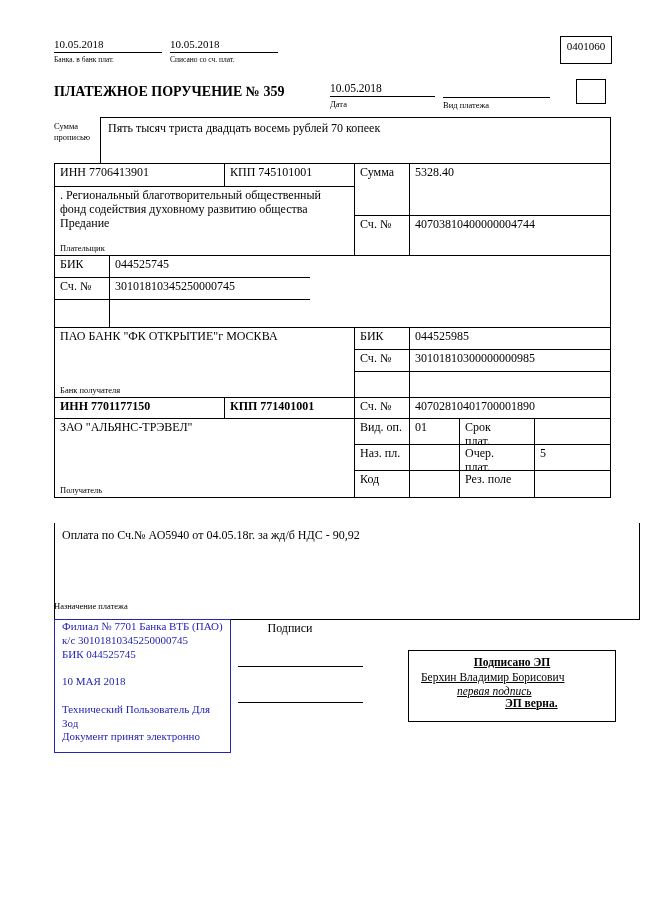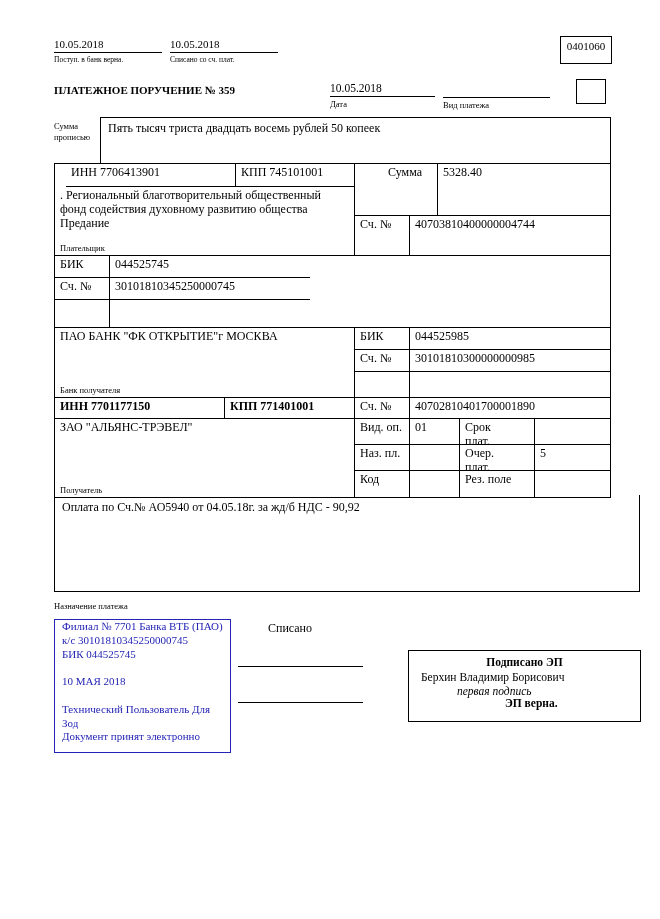--- a/index.html
+++ b/index.html
@@ -27,59 +27,59 @@
   .bs-line { min-height:13.8px; line-height:13.8px; white-space:nowrap; overflow:hidden; }
   .esign-box { border:1px solid #000; font-size:11.5px; }
 </style>
 </head>
 <body>
 
 <div class="page">
 
   <div class="abs" style="left:54px; top:38px; width:108px;">
     <div class="u" style="font-size:11px; padding-bottom:2px;">10.05.2018</div>
-    <div class="tiny" style="padding-top:2px;">Поступ. в банк верна.</div>
+    <div class="tiny" style="padding-top:2px;">Банка. в банк плат.</div>
   </div>
   <div class="abs" style="left:170px; top:38px; width:108px;">
     <div class="u" style="font-size:11px; padding-bottom:2px;">10.05.2018</div>
     <div class="tiny" style="padding-top:2px;">Списано со сч. плат.</div>
   </div>
 
   <div class="abs boxed center" style="left:560px; top:36px; width:52px; height:28px; font-size:11px; line-height:18px;">0401060</div>
 
-  <div class="abs b" style="left:54px; top:84px; font-size:11px;">ПЛАТЕЖНОЕ ПОРУЧЕНИЕ № 359</div>
+  <div class="abs b" style="left:54px; top:84px; font-size:14px;">ПЛАТЕЖНОЕ ПОРУЧЕНИЕ № 359</div>
   <div class="abs" style="left:330px; top:82px; width:105px;">
     <div class="u" style="font-size:11.5px; padding-bottom:2px;">10.05.2018</div>
     <div class="small" style="padding-top:2px;">Дата</div>
   </div>
   <div class="abs" style="left:443px; top:82px; width:107px;">
     <div class="u" style="height:16px;"></div>
     <div class="small" style="padding-top:2px;">Вид платежа</div>
   </div>
   <div class="abs boxed" style="left:576px; top:79px; width:30px; height:25px;"></div>
 
   <div class="abs small" style="left:54px; top:121px; width:44px; line-height:1.35;">Сумма прописью</div>
-  <div class="abs" style="left:100px; top:117px; width:511px; height:46px; border:1px solid #000; border-bottom:none; padding:3px 7px; line-height:1.2;">Пять тысяч триста двадцать восемь рублей 50 копеек</div>
+  <div class="abs" style="left:100px; top:117px; width:511px; height:46px; border:1px solid #000; border-bottom:none; padding:3px 7px; line-height:1.2;">Пять тысяч триста двадцать восемь рублей 70 копеек</div>
 
   <div class="abs tbl" style="left:54px; top:163px; width:557px;">
 
     <div class="row bb" style="height:92px;">
       <div class="col br" style="width:300px;">
-        <div class="row" style="height:23px;margin-left:11px;">
+        <div class="row" style="height:23px;">
           <div class="c br bb" style="width:170px;">ИНН 7706413901</div>
           <div class="c bb" style="flex:1;">КПП 745101001</div>
         </div>
         <div class="rel" style="flex:1;">
           <div class="c">. Региональный благотворительный общественный фонд содействия духовному развитию общества Предание</div>
           <div class="cell-label">Плательщик</div>
         </div>
       </div>
       <div class="col" style="width:255px;">
         <div class="row bb" style="height:52px;">
-          <div class="c br" style="width:55px;margin-left:28px;">Сумма</div>
+          <div class="c br" style="width:55px;">Сумма</div>
           <div class="c" style="flex:1;">5328.40</div>
         </div>
         <div class="row" style="flex:1;">
           <div class="c br" style="width:55px;">Сч. №</div>
           <div class="c" style="flex:1;">40703810400000004744</div>
         </div>
       </div>
     </div>
 
     <div class="row bb" style="height:72px;">
@@ -151,40 +151,40 @@
         <div class="row" style="flex:1;">
           <div class="c br" style="width:55px;">Код</div>
           <div class="c br" style="width:50px;"></div>
           <div class="c br" style="width:75px;">Рез. поле</div>
           <div class="c" style="flex:1;"></div>
         </div>
       </div>
     </div>
   </div>
 
-  <div class="abs" style="left:54px; top:495px; width:586px; height:97px; border:1px solid #000; border-top:none; padding:5px 7px; line-height:1.2;">Оплата по Сч.№ АО5940 от 04.05.18г. за жд/б НДС - 90,92</div>
+  <div class="abs" style="left:54px; top:523px; width:586px; height:97px; border:1px solid #000; border-top:none; padding:5px 7px; line-height:1.2;">Оплата по Сч.№ АО5940 от 04.05.18г. за жд/б НДС - 90,92</div>
   <div class="abs small" style="left:54px; top:601px;">Назначение платежа</div>
 
   <div class="abs blue-stamp" style="left:54px; top:619px; width:177px; height:134px;">
     <div class="bs-line">Филиал № 7701 Банка ВТБ (ПАО)</div>
     <div class="bs-line">к/с 30101810345250000745</div>
     <div class="bs-line">БИК 044525745</div>
     <div class="bs-line"></div>
     <div class="bs-line">10 МАЯ 2018</div>
     <div class="bs-line"></div>
     <div class="bs-line">Технический Пользователь Для</div>
     <div class="bs-line">Зод</div>
     <div class="bs-line">Документ принят электронно</div>
   </div>
 
-  <div class="abs center" style="left:230px; top:621px; width:120px; font-size:12px;">Списано</div>
+  <div class="abs center" style="left:230px; top:621px; width:120px; font-size:12px;">Подписи</div>
 
   <div class="abs u" style="left:238px; top:652px; width:125px; height:15px;"></div>
   <div class="abs u" style="left:238px; top:688px; width:125px; height:15px;"></div>
 
-  <div class="abs esign-box" style="left:408px; top:650px; width:233px; height:72px;">
+  <div class="abs esign-box" style="left:408px; top:650px; width:208px; height:72px;text-decoration:underline;">
     <div class="b center" style="margin-top:5px;">Подписано ЭП</div>
     <div style="margin-top:3px; padding-left:12px;">Берхин Владимир Борисович</div>
     <div class="i" style="margin-top:2px; padding-left:48px;">первая подпись</div>
     <div class="b" style="padding-left:96px;">ЭП верна.</div>
   </div>
 
 </div>
 
 </body></html>

